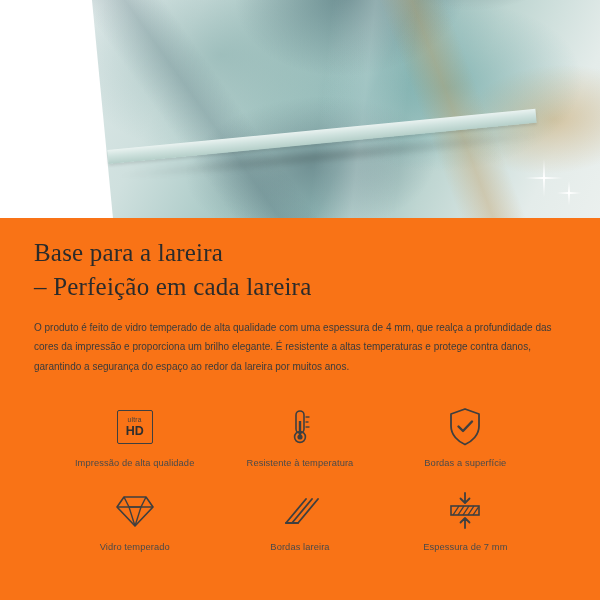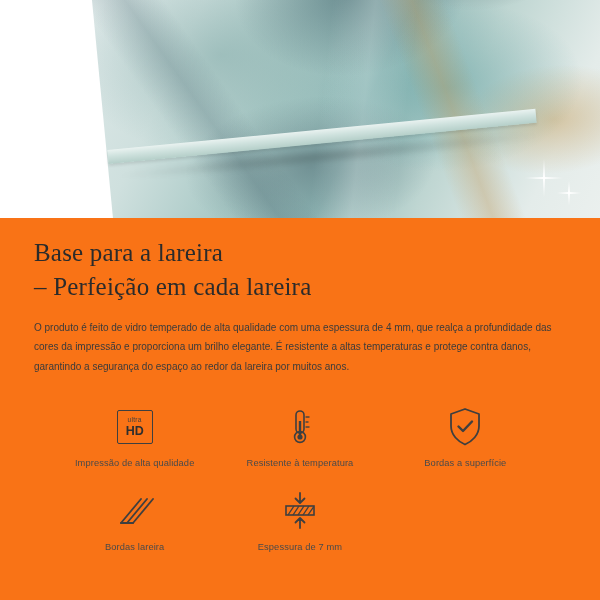--- a/index.html
+++ b/index.html
@@ -241,20 +241,32 @@
       <div class="feature">
         <div class="feature-icon">
           <svg width="38" height="42" viewBox="0 0 38 42">
             <path d="M19 3 L33 8 V20 C33 29 26 35.5 19 38.5 C12 35.5 5 29 5 20 V8 Z" fill="none" stroke="#3f3f3f" stroke-width="1.8" stroke-linejoin="round"></path>
             <path d="M12.5 20.5 L17 25 L26 15.5" fill="none" stroke="#3f3f3f" stroke-width="2.4" stroke-linecap="round" stroke-linejoin="round"></path>
           </svg>
         </div>
         <div class="feature-label">Bordas a superfície</div>
       </div>
 
+      <div class="feature">
+        <div class="feature-icon">
+          <svg width="40" height="36" viewBox="0 0 40 36">
+            <path d="M9 4 H31 L38 14 L20 33 L2 14 Z" fill="none" stroke="#3f3f3f" stroke-width="1.6" stroke-linejoin="round"></path>
+            <path d="M2 14 H38" stroke="#3f3f3f" stroke-width="1.4"></path>
+            <path d="M9 4 L14 14 L20 33" fill="none" stroke="#3f3f3f" stroke-width="1.4"></path>
+            <path d="M31 4 L26 14 L20 33" fill="none" stroke="#3f3f3f" stroke-width="1.4"></path>
+            <path d="M14 14 H26" stroke="#3f3f3f" stroke-width="1.4"></path>
+          </svg>
+        </div>
+        <div class="feature-label">Vidro temperado</div>
+      </div>
 
       <div class="feature">
         <div class="feature-icon">
           <svg width="40" height="36" viewBox="0 0 40 36">
             <path d="M6 30 L26 6" stroke="#3f3f3f" stroke-width="1.8" stroke-linecap="round"></path>
             <path d="M12 30 L32 6" stroke="#3f3f3f" stroke-width="1.8" stroke-linecap="round"></path>
             <path d="M18 30 L38 6" stroke="#3f3f3f" stroke-width="1.8" stroke-linecap="round"></path>
             <path d="M6 30 L18 30" stroke="#3f3f3f" stroke-width="1.8" stroke-linecap="round"></path>
           </svg>
         </div>

